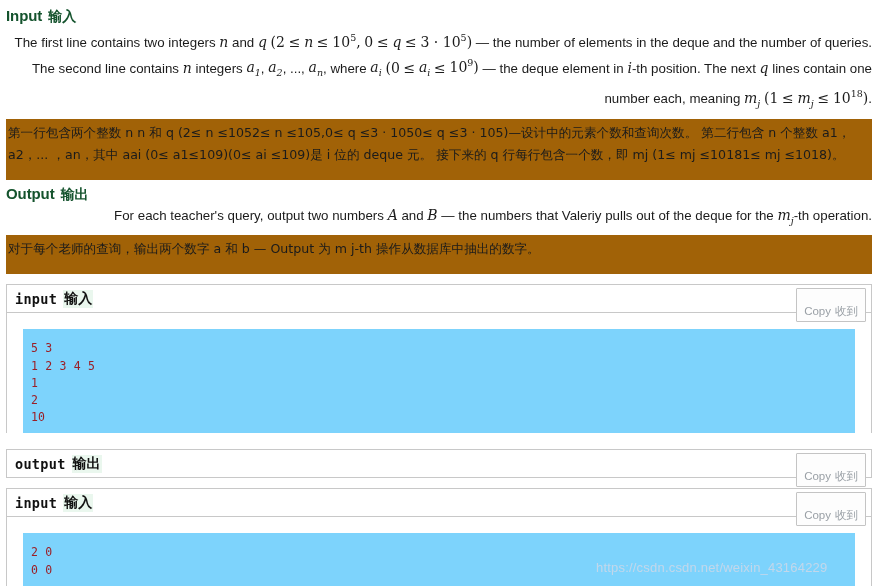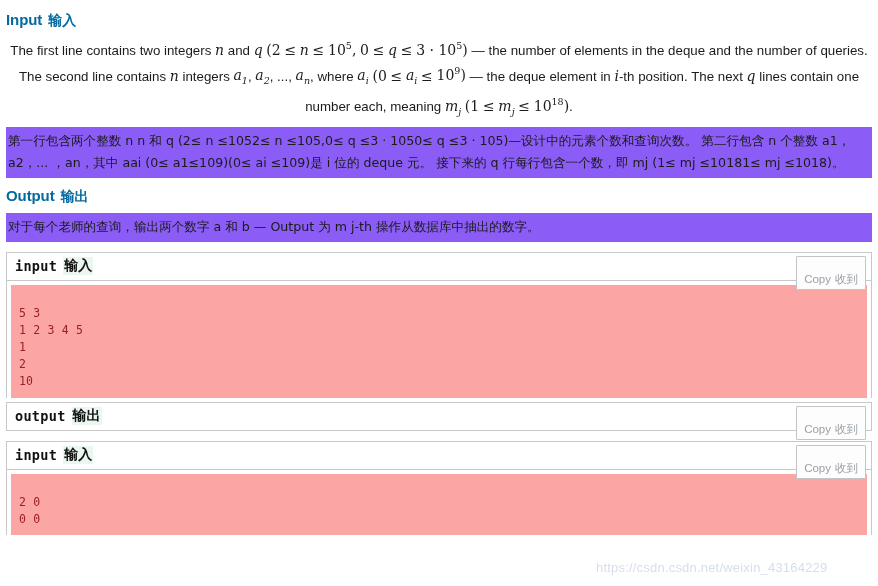--- a/index.html
+++ b/index.html
@@ -19,53 +19,53 @@
     padding: 4px 6px 0 6px;
     box-sizing: border-box;
     width: 878px;
   }
 
   
   .sec-head {
     font-size: 15px;
     font-weight: bold;
     margin: 4px 0 3px 0;
-    line-height: 24px;
-    color: #0369a1;
+    line-height: 16px;
+    color: #14532d;
     letter-spacing: -0.1px;
   }
   .sec-head .cn {
     font-family: "DejaVu Sans", sans-serif;
     font-weight: bold;
     font-size: 14px;
     margin-left: 2px;
   }
 
   
   .stmt {
     font-size: 13.3px;
     line-height: 21px;
     color: #1b1b1b;
     margin: 0 0 2px 0;
-    text-align: center;
+    text-align: right;
   }
   .mi { font-family: "DejaVu Serif", serif; font-style: italic; font-size: 14px; }
   .mn { font-family: "DejaVu Serif", serif; font-size: 14px; font-style: normal;}
   .mo { font-family: "DejaVu Serif", serif; font-size: 14px; }
   sup.mx { font-size: 9.5px; font-family: "DejaVu Serif", serif; font-style: normal; vertical-align: super; }
   sub.mxs { font-size: 9.5px; font-family: "DejaVu Serif", serif; font-style: italic; vertical-align: sub; }
 
   
   .trans {
-    background: #8b5cf6;
+    background: #a16207;
     font-family: "DejaVu Sans", sans-serif;
     font-size: 12.6px;
     line-height: 22px;
     color: #1b1b1b;
-    padding: 3px 2px 4px 2px;
+    padding: 3px 2px 14px 2px;
     margin: 5px 0 6px 0;
     width: 866px;
     box-sizing: border-box;
   }
 
   
   .examples-wrap { margin-top: 10px; }
   .ex-block {
     border: 1px solid #c8c8c8;
     border-bottom: none;
@@ -113,27 +113,27 @@
     font-family: "Liberation Sans", sans-serif;
     border-radius: 1px;
     cursor: pointer;
     white-space: nowrap;
   }
   .copy-btn .cn {
     font-family: "DejaVu Sans", sans-serif;
     margin-left: 4px;
   }
   .ex-code {
-    background: #fca5a5;
+    background: #7dd3fc;
     font-family: "DejaVu Sans Mono", monospace;
     font-size: 11.5px;
     line-height: 17.2px;
     color: #9b1f26;
-    padding: 20px 0 7px 8px;
-    margin: 4px;
+    padding: 11px 0 7px 8px;
+    margin: 16px;
     white-space: pre;
     letter-spacing: 0.2px;
   }
 
   
   .watermark {
     position: absolute;
     left: 596px;
     top: 560px;
     font-family: "Liberation Sans", sans-serif;
@@ -151,20 +151,21 @@
 <div class="page">
 
   <h3 class="sec-head"><span>Input</span> <span class="cn">输入</span></h3>
 
   <div class="stmt">The first line contains two integers <span class="mi">n</span> and <span class="mi">q</span> <span class="mn">(2</span> <span class="mo">≤</span> <span class="mi">n</span> <span class="mo">≤</span> <span class="mn">10<sup class="mx">5</sup></span><span class="mn">,</span> <span class="mn">0</span> <span class="mo">≤</span> <span class="mi">q</span> <span class="mo">≤</span> <span class="mn">3 · 10<sup class="mx">5</sup>)</span> — the number of elements in the deque and the number of queries. The second line contains <span class="mi">n</span> integers <span class="mi">a<sub class="mxs">1</sub></span>, <span class="mi">a<sub class="mxs">2</sub></span>, ..., <span class="mi">a<sub class="mxs">n</sub></span>, where <span class="mi">a<sub class="mxs">i</sub></span> <span class="mn">(0</span> <span class="mo">≤</span> <span class="mi">a<sub class="mxs">i</sub></span> <span class="mo">≤</span> <span class="mn">10<sup class="mx">9</sup>)</span> — the deque element in <span class="mi">i</span>-th position. The next <span class="mi">q</span> lines contain one number each, meaning <span class="mi">m<sub class="mxs">j</sub></span> <span class="mn">(1</span> <span class="mo">≤</span> <span class="mi">m<sub class="mxs">j</sub></span> <span class="mo">≤</span> <span class="mn">10<sup class="mx">18</sup>)</span>.</div>
 
   <div class="trans">第一行包含两个整数 n n 和 q (2≤ n ≤1052≤ n ≤105,0≤ q ≤3 · 1050≤ q ≤3 · 105)—设计中的元素个数和查询次数。 第二行包含 n 个整数 a1，a2，... ，an，其中 aai (0≤ a1≤109)(0≤ ai ≤109)是 i 位的 deque 元。 接下来的 q 行每行包含一个数，即 mj (1≤ mj ≤10181≤ mj ≤1018)。</div>
 
   <h3 class="sec-head"><span>Output</span> <span class="cn">输出</span></h3>
 
+  <div class="stmt">For each teacher's query, output two numbers <span class="mi">A</span> and <span class="mi">B</span> — the numbers that Valeriy pulls out of the deque for the <span class="mi">m<sub class="mxs">j</sub></span>-th operation.</div>
 
   <div class="trans">对于每个老师的查询，输出两个数字 a 和 b — Output 为 m j-th 操作从数据库中抽出的数字。</div>
 
 
   <div class="examples-wrap">
 
     <div class="ex-block">
       <div class="ex-head">
         <span class="lbl">input</span>
           <span class="lbl-cn">输入</span>

